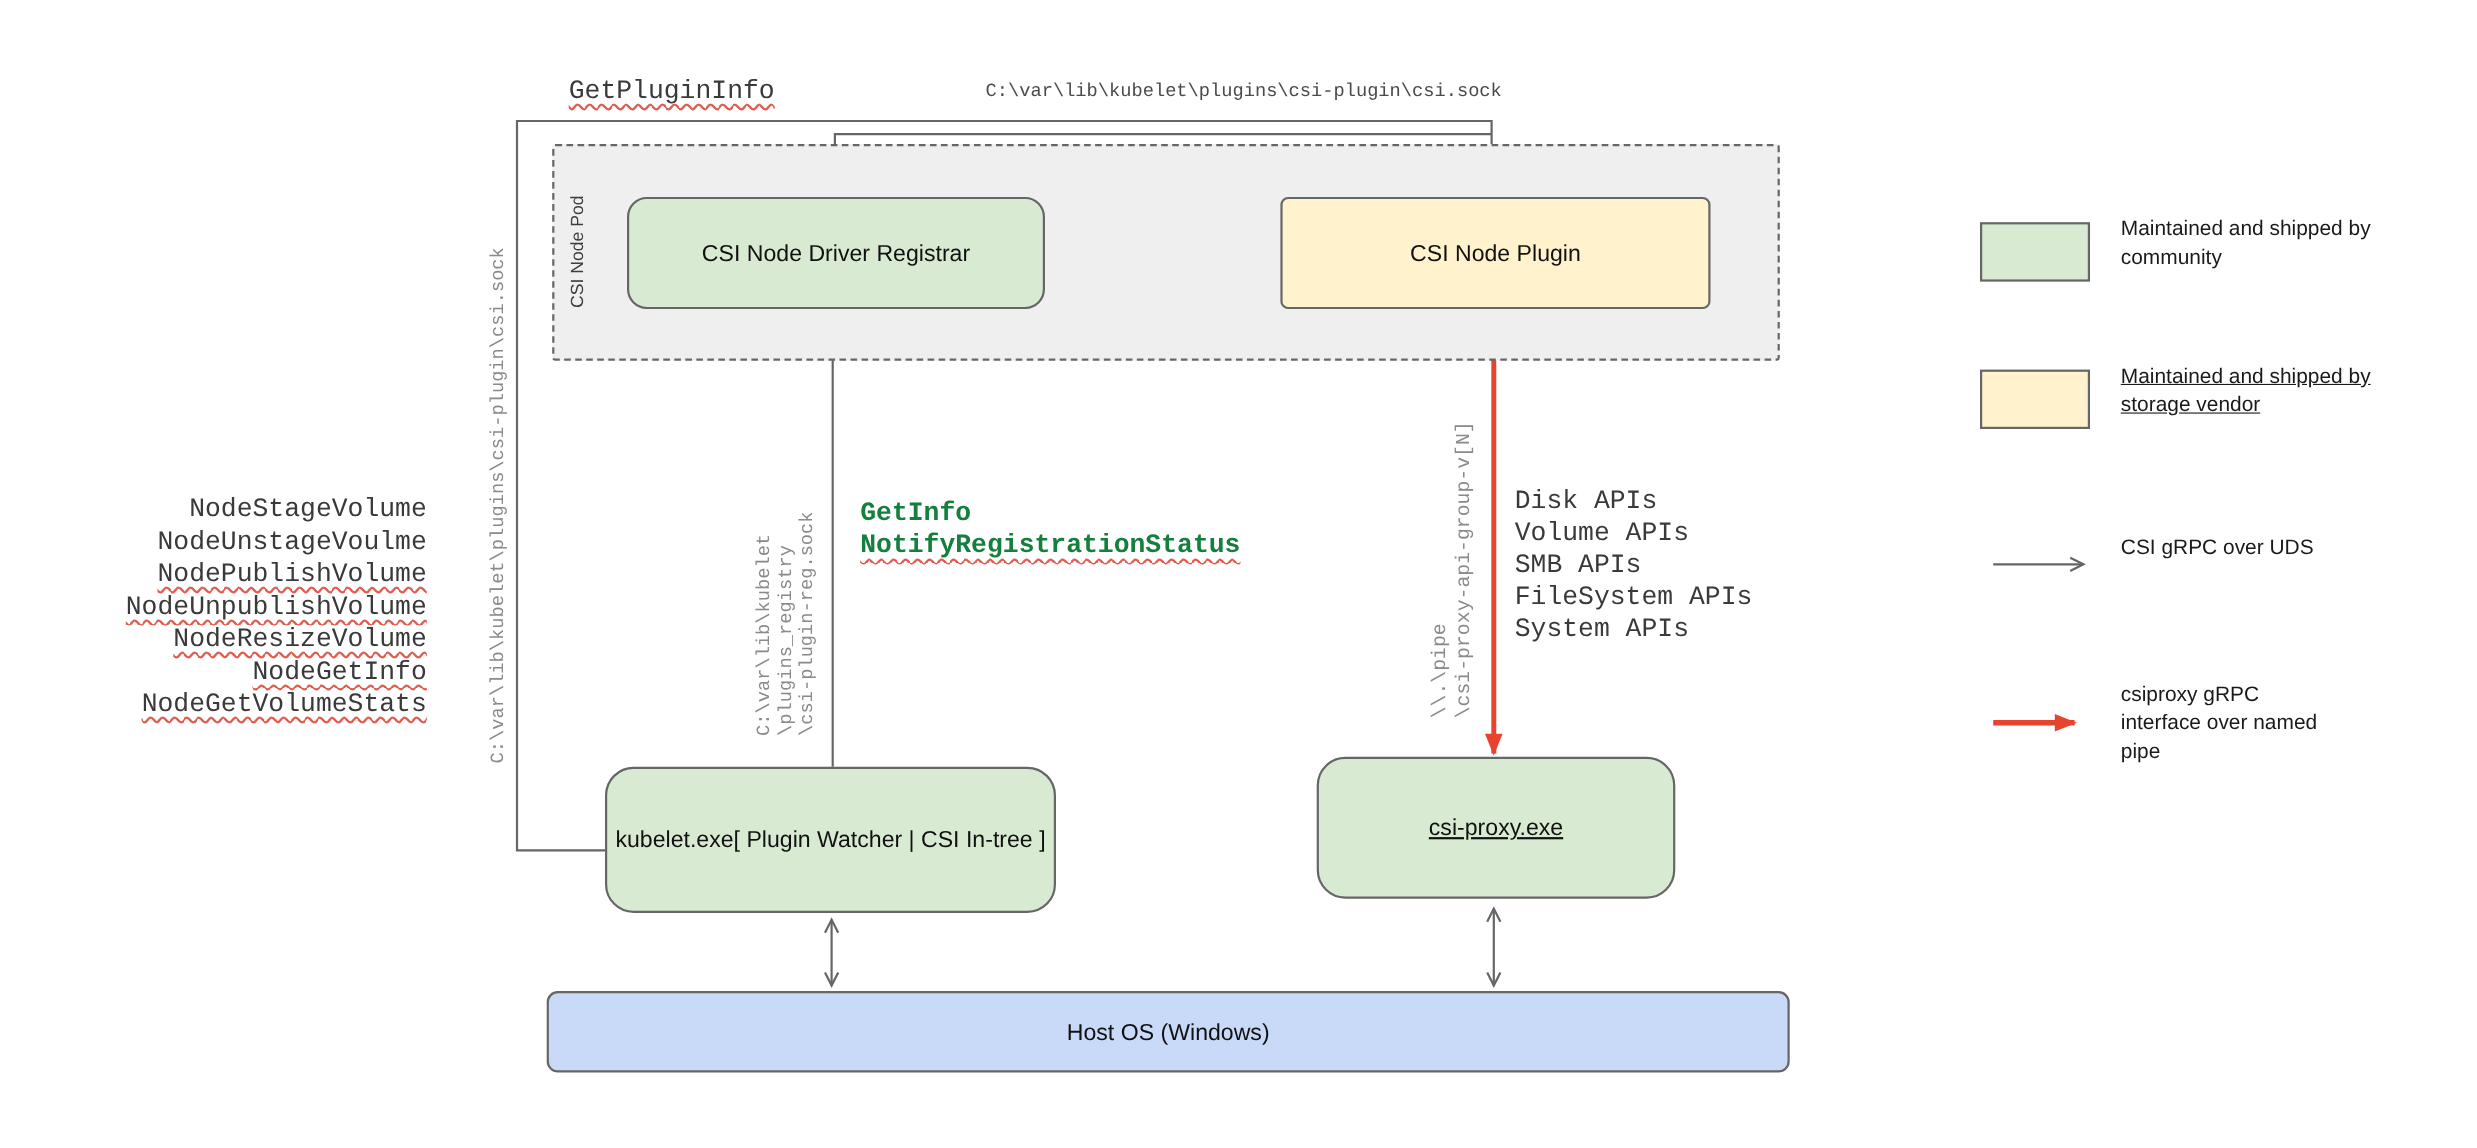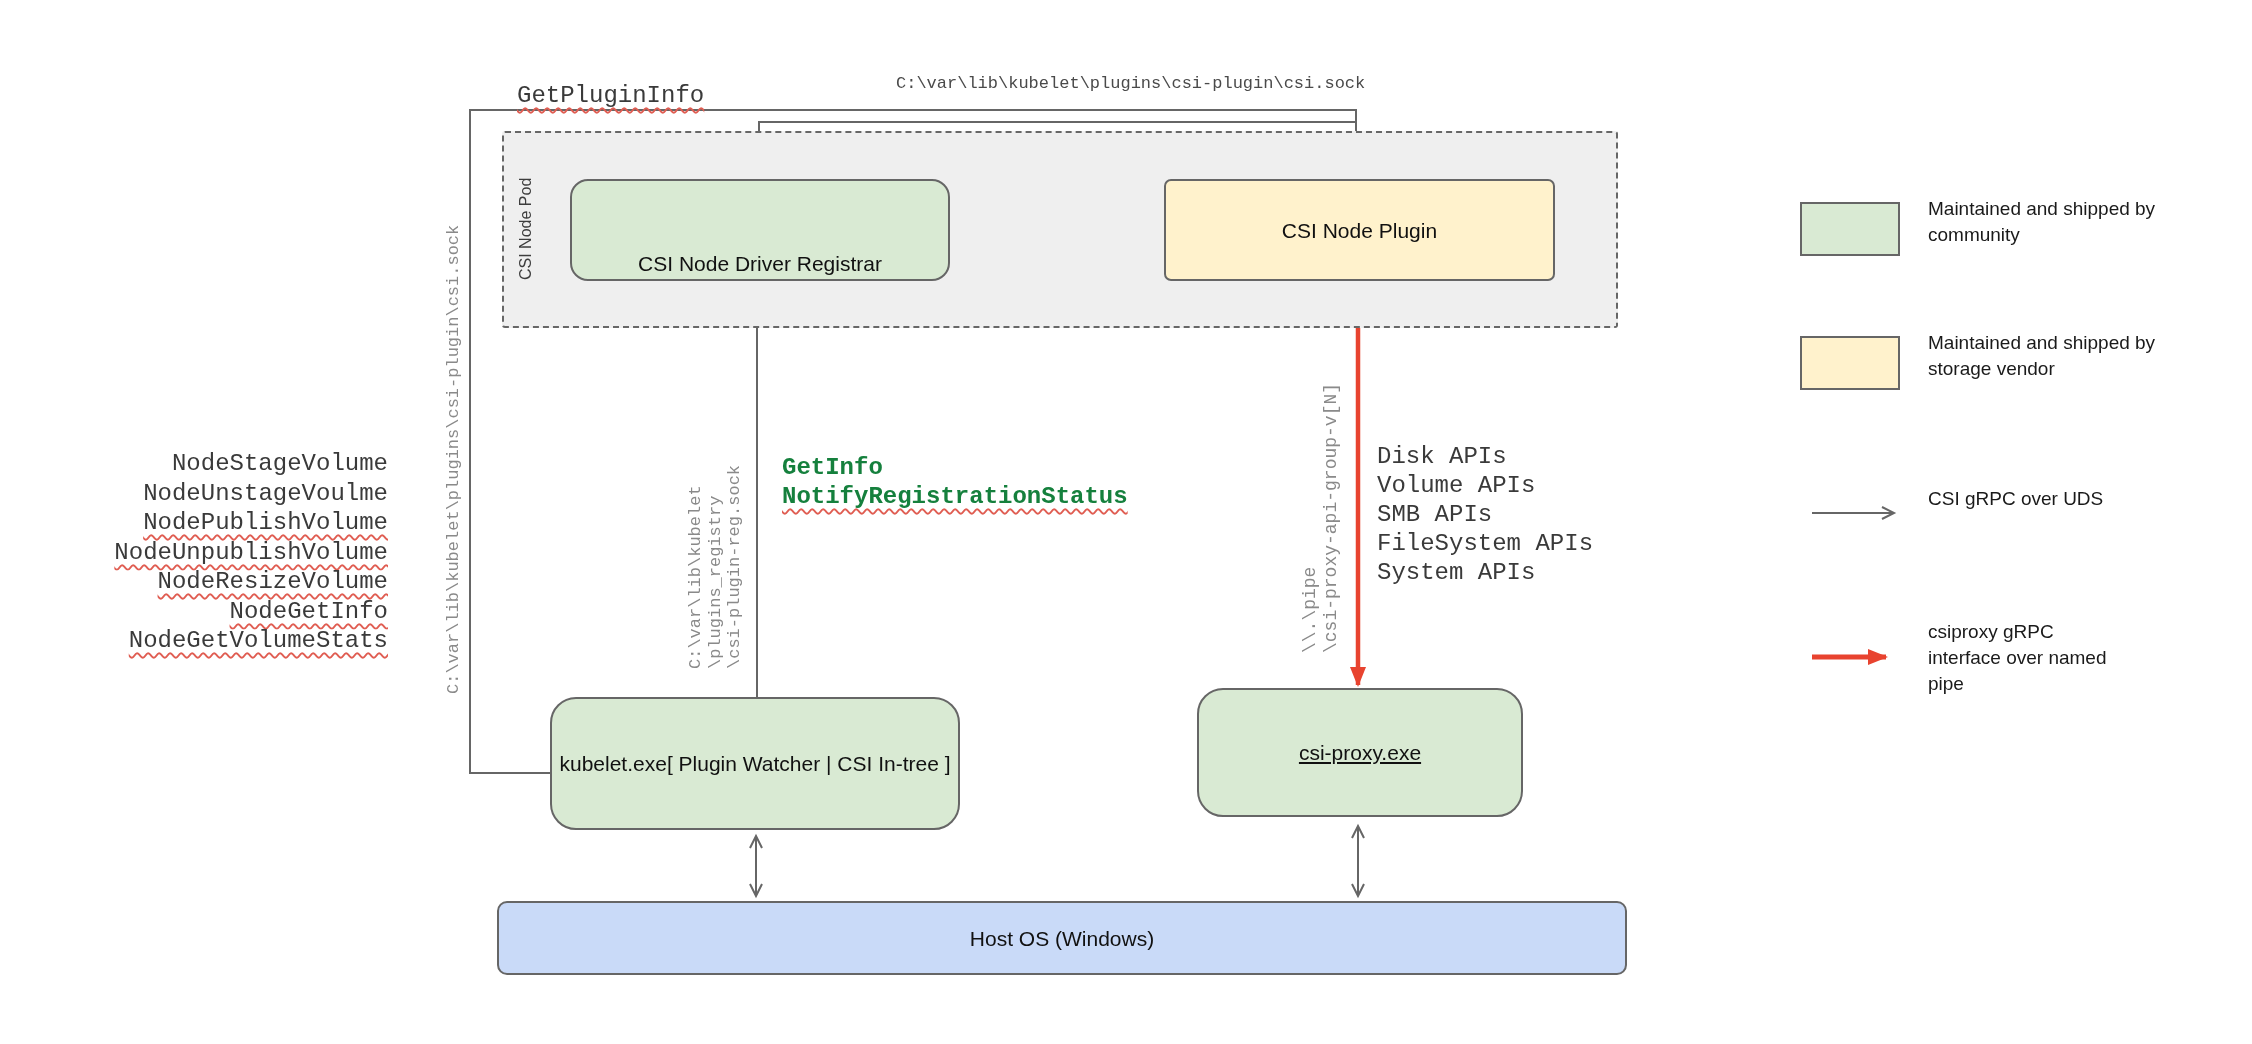--- a/index.html
+++ b/index.html
@@ -34,47 +34,47 @@
   .node{
     display:flex;align-items:center;justify-content:center;text-align:center;
     border:2px solid var(--line-gray);box-sizing:border-box;
     font-size:21px;color:#111111;line-height:31px;
   }
   .pod{
     left:502px;top:131px;width:1116px;height:197px;
     background:var(--pod-fill);border:2px dashed var(--line-gray);
     box-sizing:border-box;border-radius:3px;
   }
-  .box-registrar{left:570px;top:179px;width:380px;height:102px;background:var(--community-fill);border-radius:18px;align-items:flex-end;}
+  .box-registrar{left:570px;top:179px;width:380px;height:102px;background:var(--community-fill);border-radius:18px;}
   .box-plugin{left:1164px;top:179px;width:391px;height:102px;background:var(--vendor-fill);border-radius:7px;}
   .box-kubelet{left:550px;top:697px;width:410px;height:133px;background:var(--community-fill);border-radius:26px;flex-direction:row;}
   .box-csiproxy{left:1197px;top:688px;width:326px;height:129px;background:var(--community-fill);border-radius:26px;text-decoration:underline;}
   .box-hostos{left:497px;top:901px;width:1130px;height:74px;background:var(--host-fill);border-radius:10px;}
   
   .vtext{
     position:absolute;transform-origin:0 0;transform:rotate(-90deg);
     white-space:nowrap;
   }
   .pod-label{left:517px;top:280px;font-size:16px;color:#3d3d3d;}
   .left-sock{left:444px;top:694px;font-size:17px;color:#8a8a8a;line-height:20px;}
   .reg-path{left:686px;top:669px;font-size:17px;color:#8a8a8a;line-height:19.5px;}
   .pipe-path{left:1300px;top:653px;font-size:18px;color:#8a8a8a;line-height:21px;}
   
-  .lbl-gpi{left:517px;top:70px;font-size:24px;color:#3a3a3a;margin-top:12px;}
+  .lbl-gpi{left:517px;top:70px;font-size:24px;color:#3a3a3a;}
   .lbl-topsock{left:896px;top:74px;font-size:17px;color:#4a4a4a;}
   .node-calls{left:60px;top:449px;width:328px;text-align:right;font-size:24px;line-height:29.5px;color:#3a3a3a;}
   .getinfo-block{left:782px;top:453px;font-size:24px;line-height:29px;color:#15803d;font-weight:bold;}
   .api-list{left:1377px;top:442px;font-size:24px;line-height:29px;color:#3a3a3a;}
   
   .swatch{width:100px;height:54px;border:2px solid var(--line-gray);box-sizing:border-box;}
   .sw-community{left:1800px;top:202px;background:var(--community-fill);}
   .sw-vendor{left:1800px;top:336px;background:var(--vendor-fill);}
   .legend-text{left:1928px;width:240px;font-size:19px;line-height:26px;color:#1a1a1a;}
   .lt1{top:196px;}
-  .lt2{top:330px;}
+  .lt2{top:330px;text-decoration:underline;}
   .lt3{top:486px;width:200px;}
   .lt4{top:619px;width:200px;}
 </style>
 </head>
 <body>
 
 <svg id="wires" width="2252" height="1044" viewBox="0 0 2252 1044">
   <defs>
     <marker id="mChev" markerUnits="userSpaceOnUse" markerWidth="20" markerHeight="20" refX="15" refY="10" orient="auto-start-reverse">
       <path d="M3,4 L15,10 L3,16" fill="none" stroke="#666666" stroke-width="2"></path>

